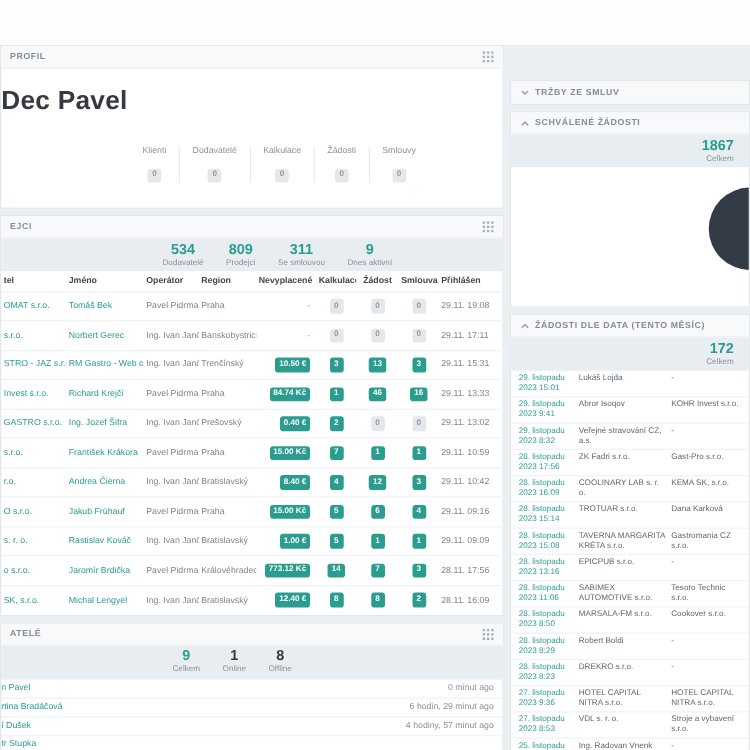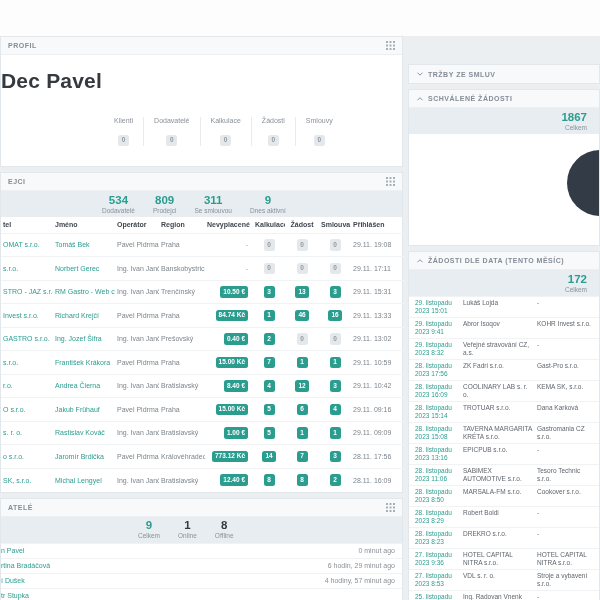--- a/index.html
+++ b/index.html
@@ -134,21 +134,21 @@
               <rect x="7" y="0" width="2" height="2"></rect>
               <rect x="0" y="3.5" width="2" height="2"></rect>
               <rect x="3.5" y="3.5" width="2" height="2"></rect>
               <rect x="7" y="3.5" width="2" height="2"></rect>
               <rect x="0" y="7" width="2" height="2"></rect>
               <rect x="3.5" y="7" width="2" height="2"></rect>
               <rect x="7" y="7" width="2" height="2"></rect>
             </g>
         </svg>
       </div>
-      <div class="statbar" style="padding-left:92px;">
+      <div class="statbar" style="padding-left:120px;">
 
           <div class="sbi">
             <div class="num">534</div>
             <div class="lb">Dodavatelé</div>
           </div>
 
           <div class="sbi">
             <div class="num">809</div>
             <div class="lb">Prodejci</div>
           </div>

